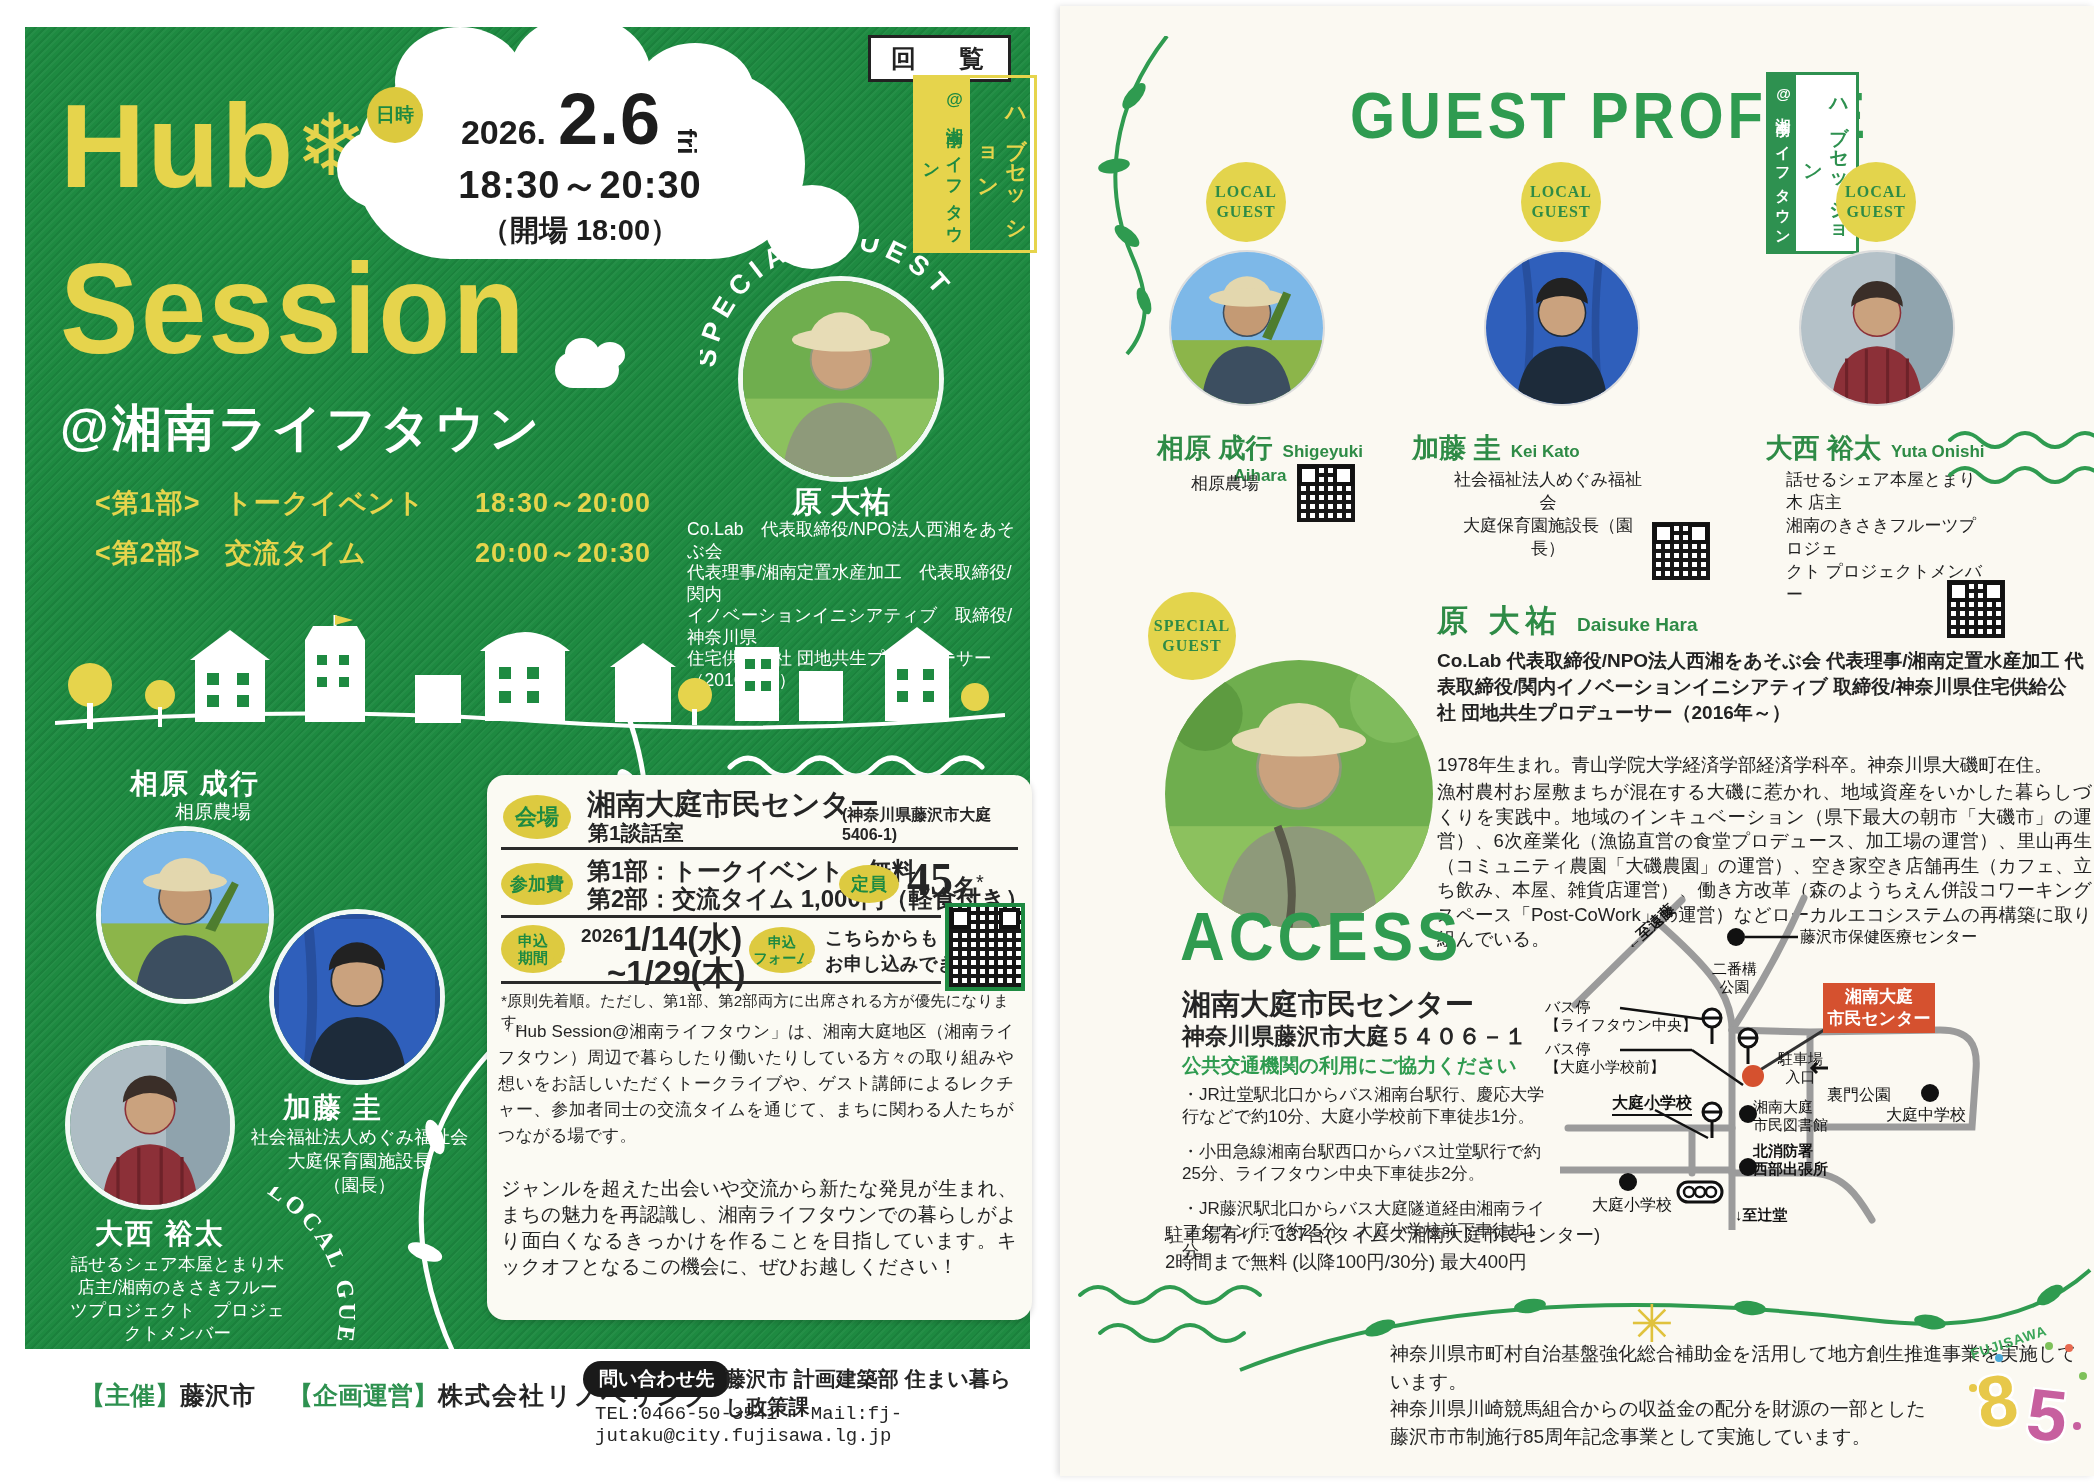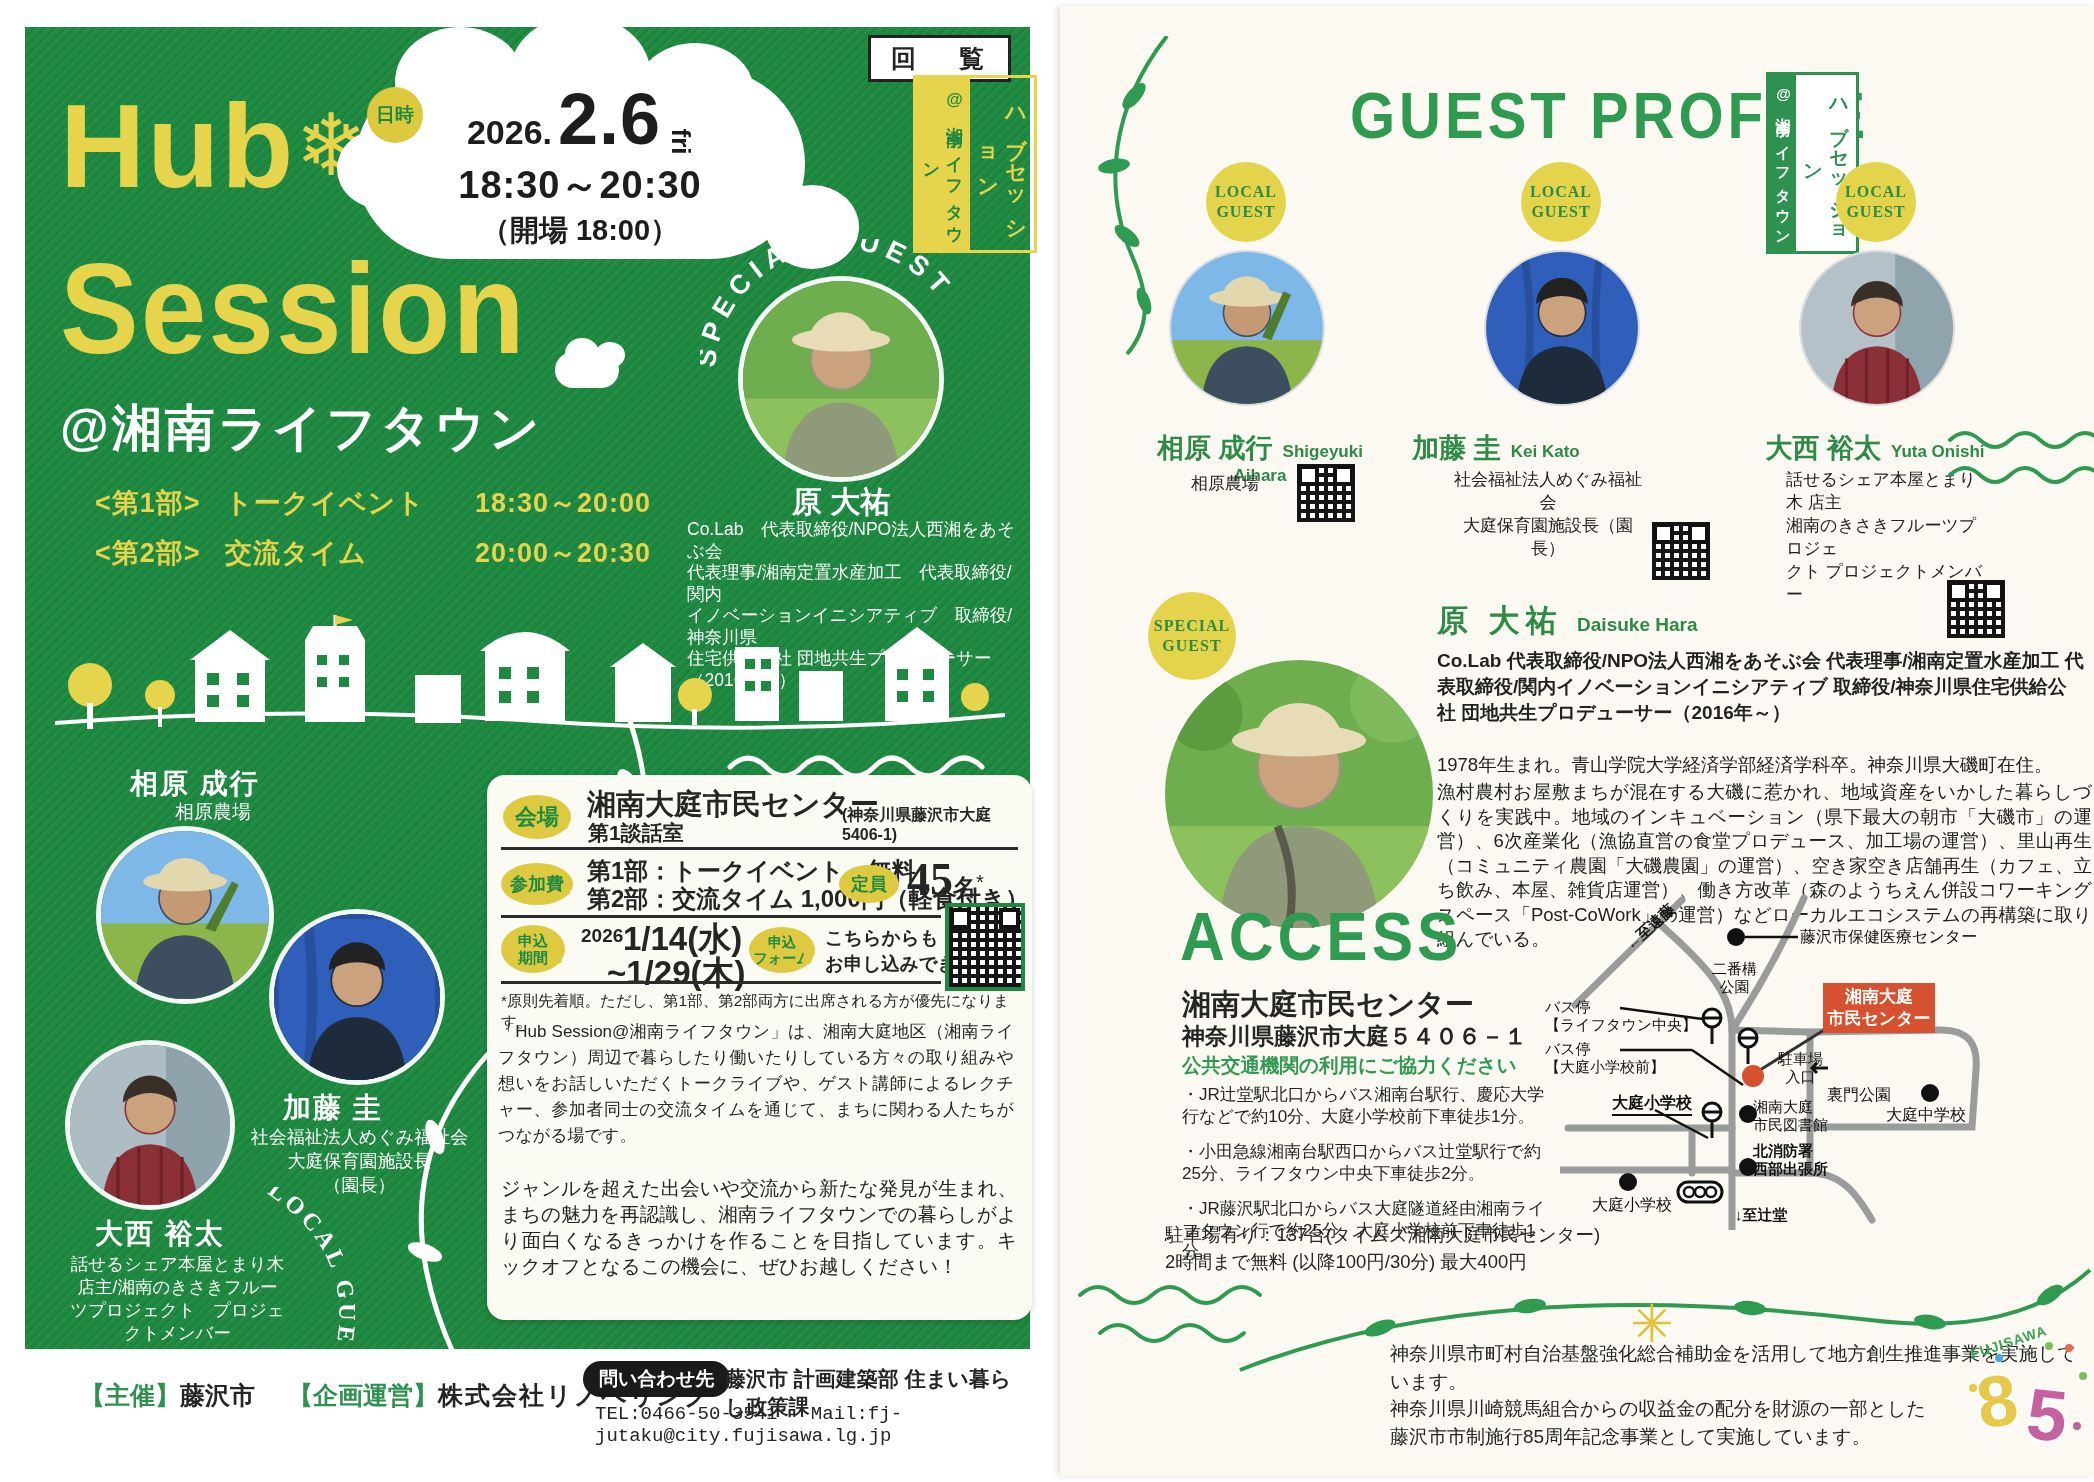--- a/index.html
+++ b/index.html
@@ -22,21 +22,21 @@
   #right-tag .ev{background:#fff;color:#2e9150;font-size:19px;}
   .bigtitle{color:#e6d44c;font-weight:800;font-size:118px;line-height:1;letter-spacing:2px;transform:scaleY(1.08);transform-origin:left top;}
   .snow{color:#e6d44c;font-size:86px;vertical-align:12px;}
   #lp-subtitle{color:#fff;font-weight:800;font-size:50px;letter-spacing:3px;}
   
   .cloud{background:#fff;border-radius:110px;}
   .cloud::before,.cloud::after{content:"";position:absolute;background:#fff;border-radius:50%;}
   .cloud::before{width:130px;height:110px;left:40px;top:-42px;box-shadow:120px -6px 0 6px #fff, 235px 10px 0 -6px #fff;}
   .cloud::after{width:90px;height:80px;left:-18px;top:60px;box-shadow:430px 58px 0 2px #fff;}
   .cloud-inner{position:absolute;inset:0;z-index:2;display:flex;flex-direction:column;align-items:center;justify-content:center;color:#1d1d1d;}
-  .datetime-row{display:flex;align-items:baseline;gap:6px;font-weight:800;}
+  .datetime-row{display:flex;align-items:baseline;gap:12px;font-weight:800;}
   .dt-year{font-size:34px;}
   .dt-day{font-size:72px;letter-spacing:1px;}
   .dt-wd{font-size:26px;transform:rotate(90deg) translateX(6px);display:inline-block;color:#1d1d1d;}
   .dt-time{font-size:38px;font-weight:800;letter-spacing:1px;}
   .dt-open{font-size:29px;font-weight:700;}
   .nichiji{width:56px;height:56px;border-radius:50%;background:#dcc93e;color:#1e8a41;font-size:19px;font-weight:800;display:flex;align-items:center;justify-content:center;z-index:3;}
   .minicloud{background:#fff;border-radius:40px;}
   .minicloud::before{content:"";position:absolute;background:#fff;border-radius:50%;width:34px;height:30px;left:10px;top:-14px;box-shadow:28px 2px 0 -2px #fff;}
   
   .sched-row{display:flex;color:#e6d44c;font-weight:800;font-size:27px;letter-spacing:1px;margin-bottom:14px;}

